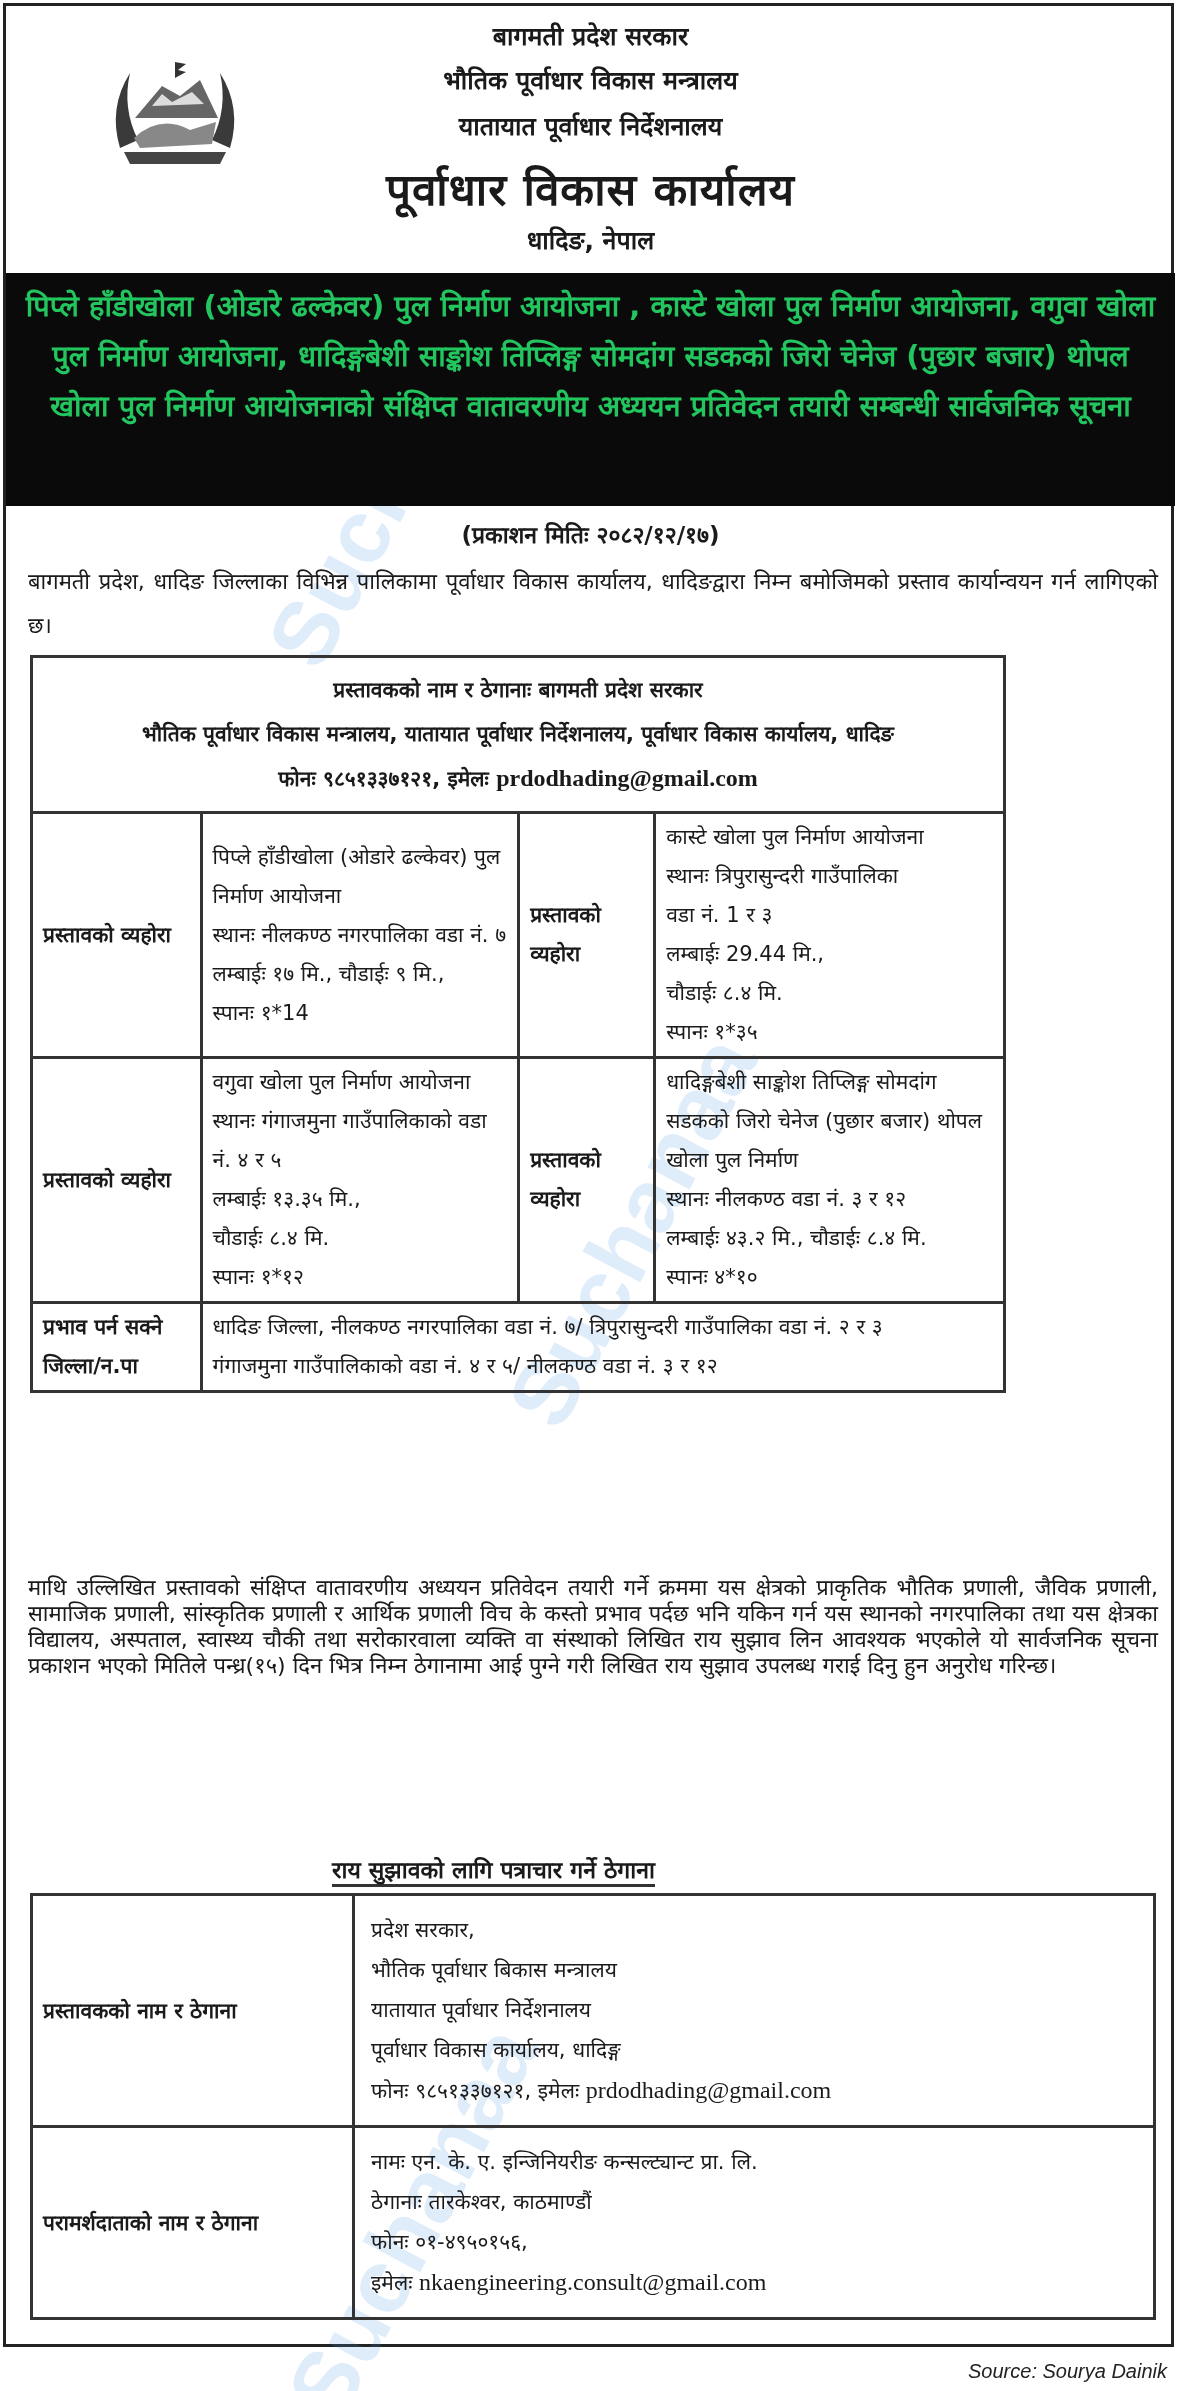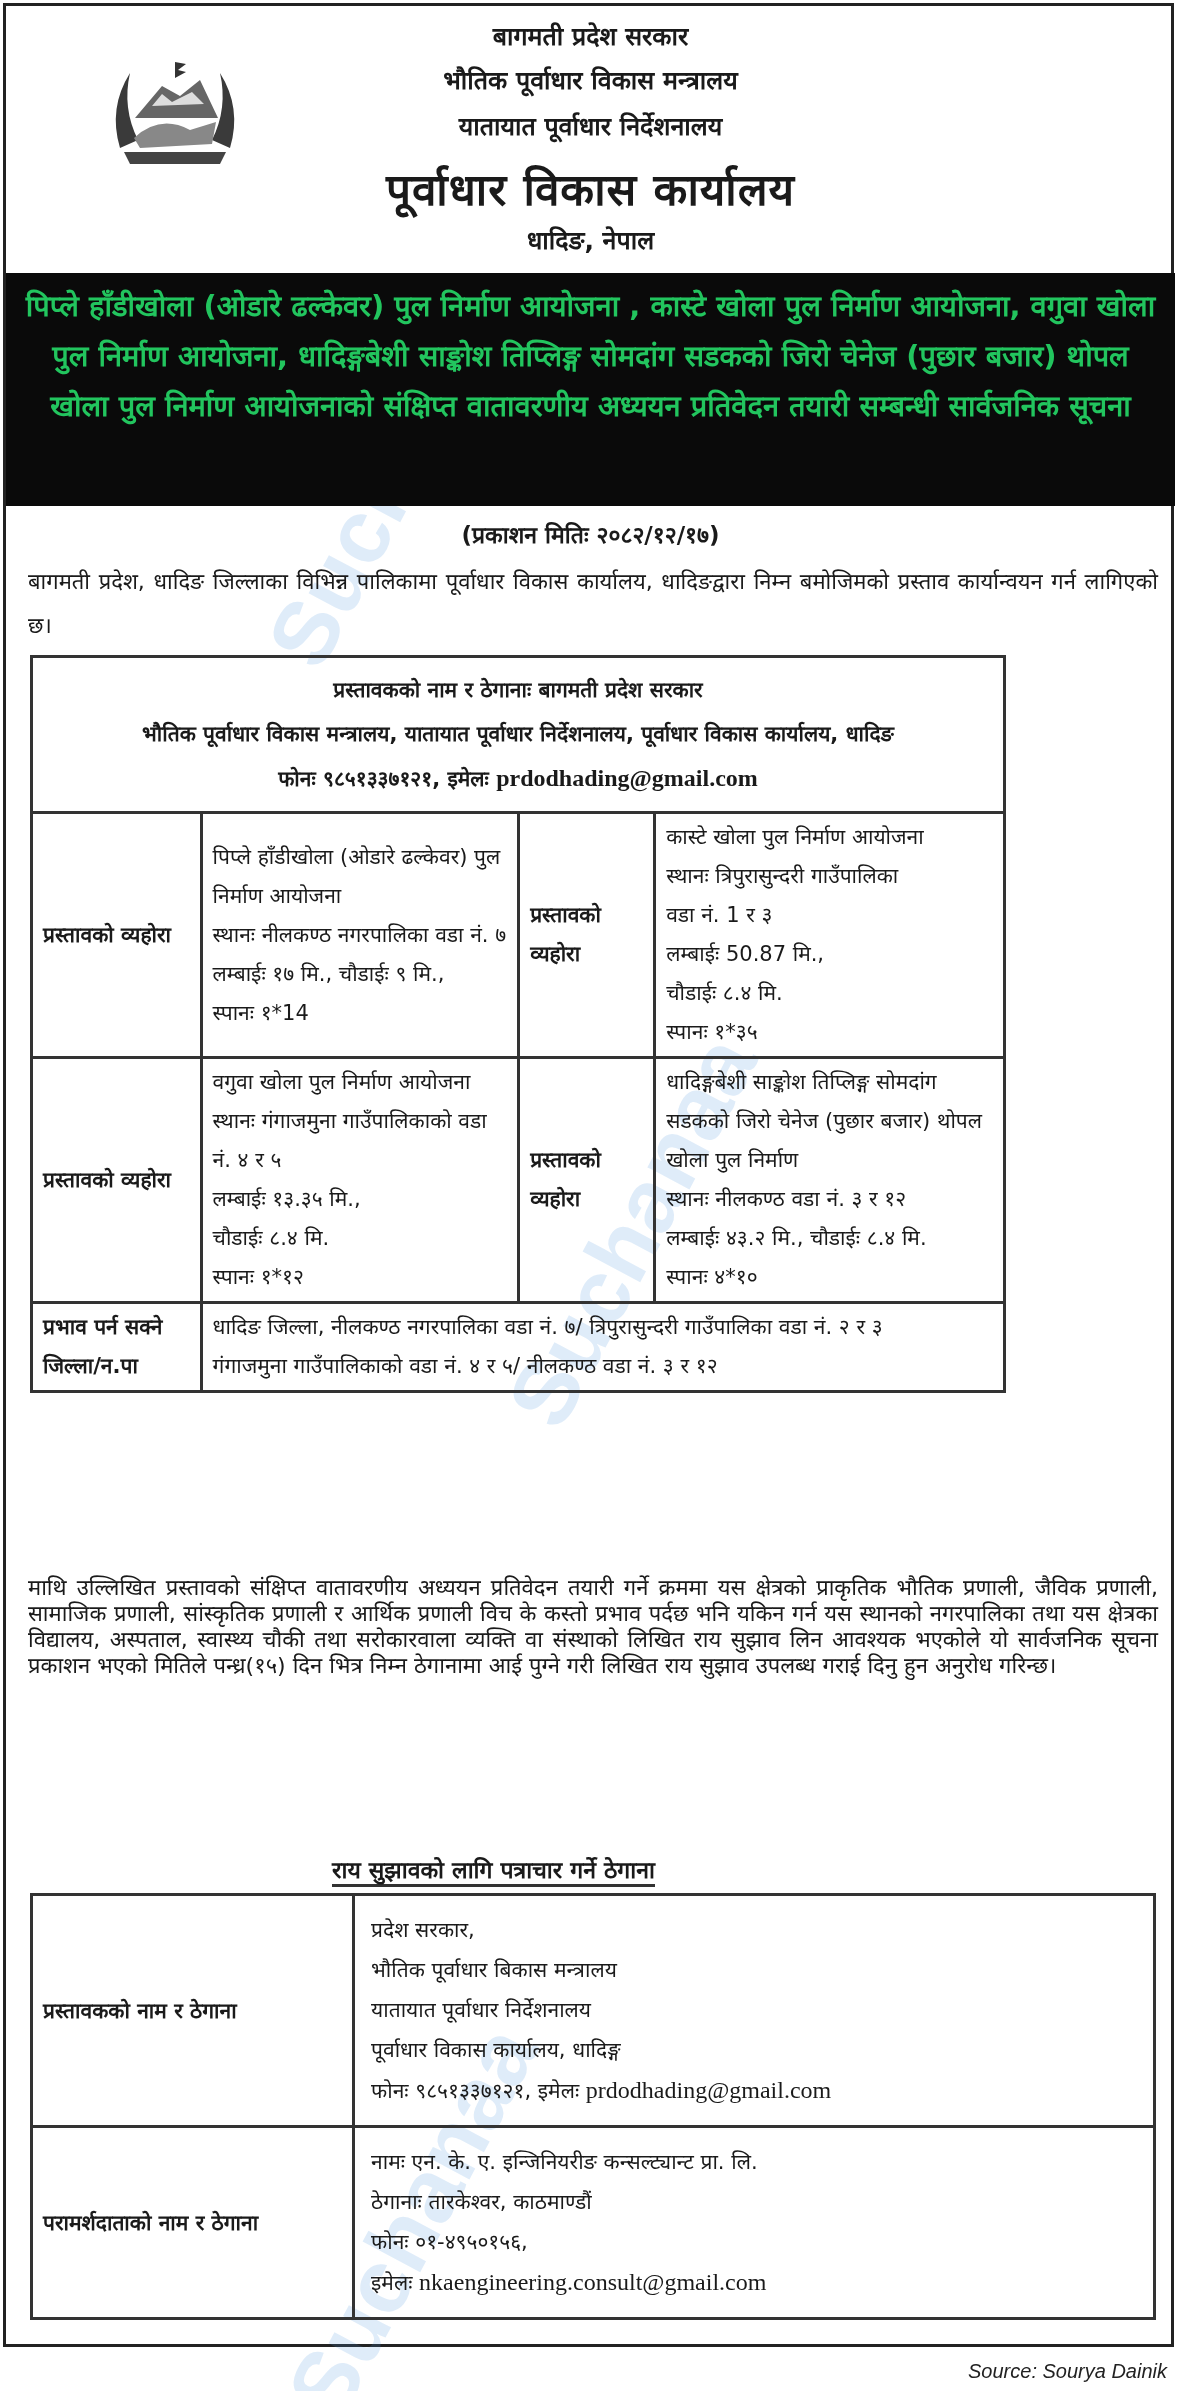--- a/index.html
+++ b/index.html
@@ -88,21 +88,21 @@
       <div>पिप्ले हाँडीखोला (ओडारे ढल्केवर) पुल निर्माण आयोजना</div>
       <div>स्थानः  नीलकण्ठ नगरपालिका वडा नं. ७</div>
       <div>लम्बाईः १७ मि., चौडाईः ९ मि.,</div>
       <div>स्पानः १*14</div>
     </td>
     <td class="lbl">प्रस्तावको व्यहोरा</td>
     <td>
       <div>कास्टे खोला पुल निर्माण आयोजना</div>
       <div>स्थानः त्रिपुरासुन्दरी गाउँपालिका</div>
       <div>वडा नं. 1 र ३</div>
-      <div>लम्बाईः 50.87 मि.,</div>
+      <div>लम्बाईः 29.44 मि.,</div>
       <div>चौडाईः ८.४ मि.</div>
       <div>स्पानः १*३५</div>
     </td>
   </tr>
   <tr>
     <td class="lbl">प्रस्तावको व्यहोरा</td>
     <td>
       <div>वगुवा खोला पुल निर्माण आयोजना</div>
       <div>स्थानः गंगाजमुना गाउँपालिकाको वडा नं. ४ र ५</div>
       <div>लम्बाईः १३.३५ मि.,</div>

